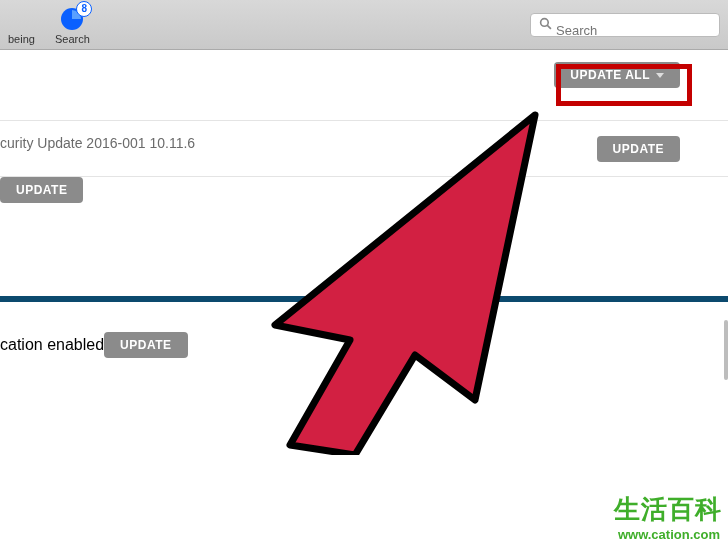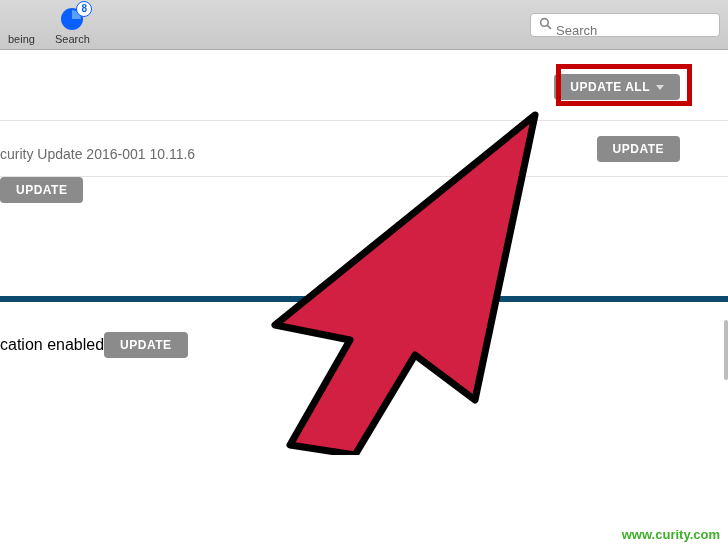--- a/index.html
+++ b/index.html
@@ -78,21 +78,21 @@
     margin-top: 12px;
   }
   .content {
     background: #fff;
     height: calc(546px - 50px);
     position: relative;
     padding-top: 50px;
   }
   .update-all-row {
     position: absolute;
-    top: 24px;
+    top: 12px;
     right: 48px;
     text-decoration: underline;
   }
   .pill-btn {
     background: #8b8b8b;
     color: #fff;
     font-size: 12px;
     font-weight: 700;
     letter-spacing: 0.5px;
     border: none;
@@ -117,21 +117,21 @@
     height: 42px;
     border: 5px solid #c40000;
     pointer-events: none;
   }
   .row {
     border-top: 1px solid #e4e4e4;
     padding: 14px 48px 14px 0;
     position: relative;
     min-height: 56px;
     display: flex;
-    align-items: flex-end;
+    align-items: flex-start;
   }
   .row .text {
     font-size: 14px;
     color: #6b6b6b;
   }
   .row .row-btn {
     position: absolute;
     right: 48px;
     top: 50%;
     transform: translateY(-50%);
@@ -265,14 +265,15 @@
            L 60 230
            L 135 245
            L 75 350
            L 140 360
            L 200 260
            L 260 305
            Z" fill="#d22042" stroke="#000" stroke-width="7" stroke-linejoin="round"></path>
 </svg>
 
 <div class="watermark">
-  <div class="wm-url">www.curity.com</div>
+  <div class="wm-main">生活百科</div>
+  <div class="wm-url">www.cation.com</div>
 </div>
 
 </body></html>

